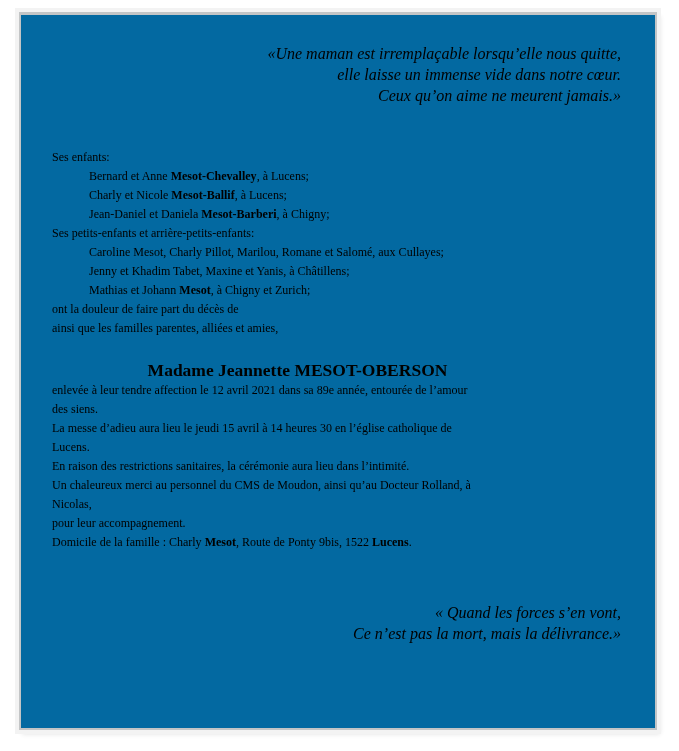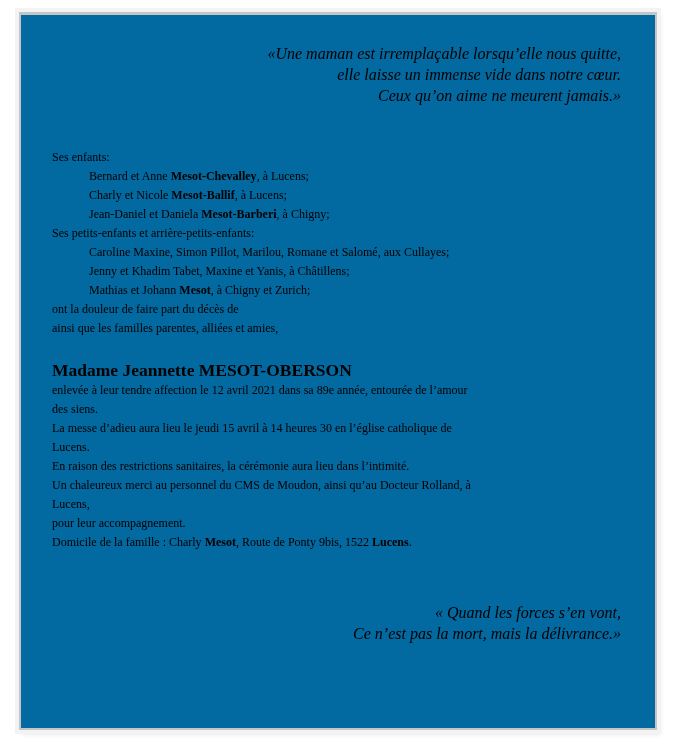--- a/index.html
+++ b/index.html
@@ -41,21 +41,21 @@
   .epigraph .line {
     font-size: 16px;
     line-height: 21px;
   }
   .family-block { margin-top: 42px; }
   .name-line {
     margin-top: 21px;
     font-weight: bold;
     font-size: 17.5px;
     line-height: 22px;
-    text-align: left;
+    text-align: center;
     padding-right: 78px;
     white-space: nowrap;
   }
   .para { }
   .epigraph-bottom { margin-top: 50px; }
   b { font-weight: bold; }
 </style>
 </head>
 <body>
 
@@ -69,21 +69,21 @@
 
   <div class="family-block">
     <div class="line">Ses enfants:</div>
 
     <div class="line indent"><span>Bernard et Anne </span><b>Mesot-Chevalley</b><span>, à Lucens;</span></div>
     <div class="line indent"><span>Charly et Nicole </span><b>Mesot-Ballif</b><span>, à Lucens;</span></div>
     <div class="line indent"><span>Jean-Daniel et Daniela </span><b>Mesot-Barberi</b><span>, à Chigny;</span></div>
 
     <div class="line">Ses petits-enfants et arrière-petits-enfants:</div>
 
-    <div class="line indent"><span>Caroline Maxine, Simon Pillot, Marilou, Romane et Salomé, aux Cullayes;</span><b></b><span></span></div>
+    <div class="line indent"><span>Caroline Mesot, Charly Pillot, Marilou, Romane et Salomé, aux Cullayes;</span><b></b><span></span></div>
     <div class="line indent"><span>Jenny et Khadim Tabet, Maxine et Yanis, à Châtillens;</span><b></b><span></span></div>
     <div class="line indent"><span>Mathias et Johann </span><b>Mesot</b><span>, à Chigny et Zurich;</span></div>
 
     <div class="line">ont la douleur de faire part du décès de</div>
     <div class="line">ainsi que les familles parentes, alliées et amies,</div>
   </div>
 
   <div class="name-line">Madame Jeannette MESOT-OBERSON</div>
 
   <div class="para">
@@ -92,21 +92,21 @@
   </div>
 
   <div class="para">
     <div class="line">La messe d’adieu aura lieu le jeudi 15 avril à 14 heures 30 en l’église catholique de</div>
     <div class="line">Lucens.</div>
   </div>
 
   <div class="para">
     <div class="line">En raison des restrictions sanitaires, la cérémonie aura lieu dans l’intimité.</div>
     <div class="line">Un chaleureux merci au personnel du CMS de Moudon, ainsi qu’au Docteur Rolland, à</div>
-    <div class="line">Lucens,</div>
+    <div class="line">Nicolas,</div>
     <div class="line">pour leur accompagnement.</div>
   </div>
 
   <div class="para">
     <div class="line"><span>Domicile de la famille : Charly </span><b>Mesot</b><span>, Route de Ponty 9bis, 1522 </span><b>Lucens</b><span>.</span></div>
   </div>
 
   <div class="epigraph epigraph-bottom">
     <div class="line">« Quand les forces s’en vont,</div>
     <div class="line">Ce n’est pas la mort, mais la délivrance.»</div>

